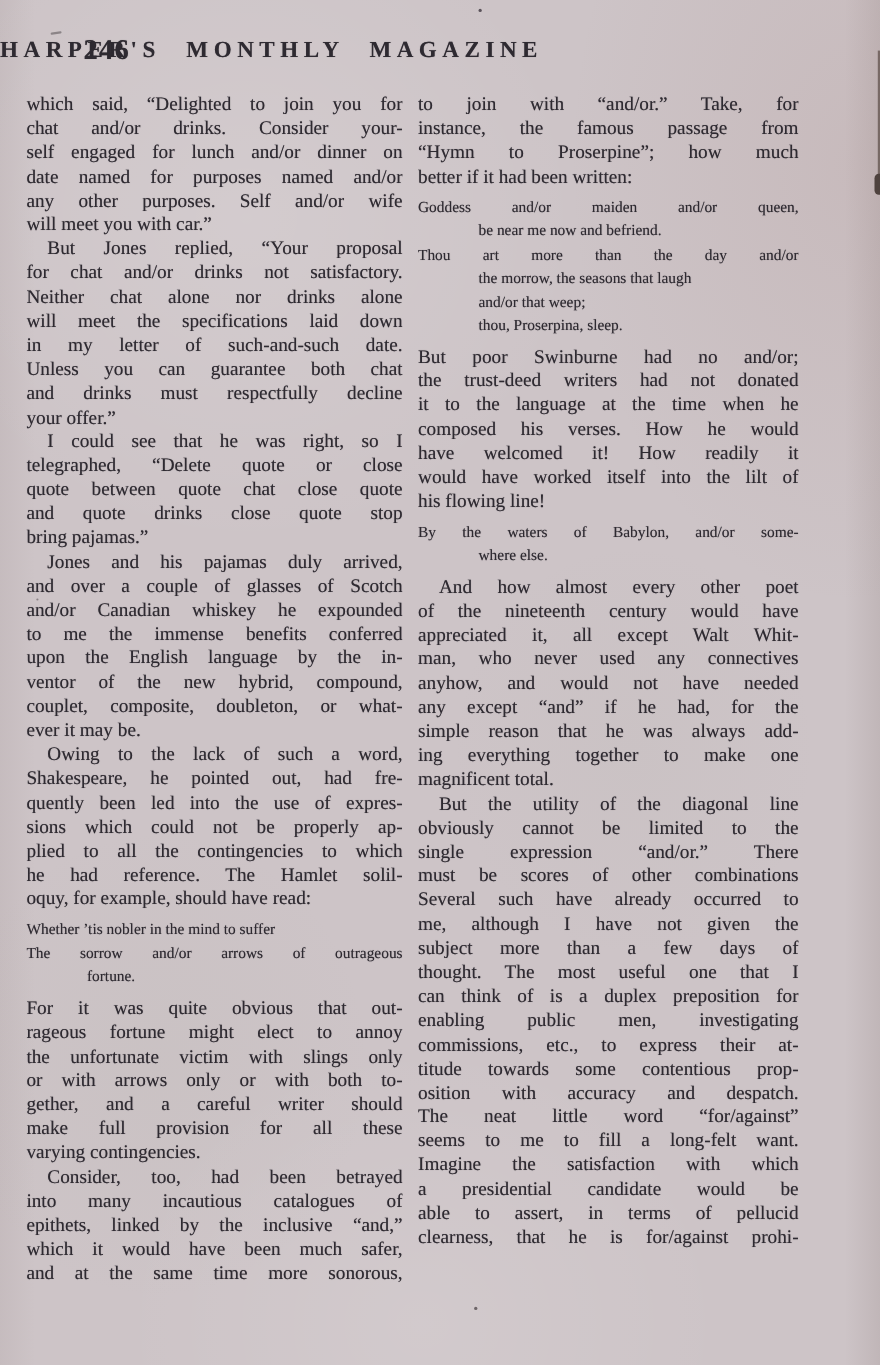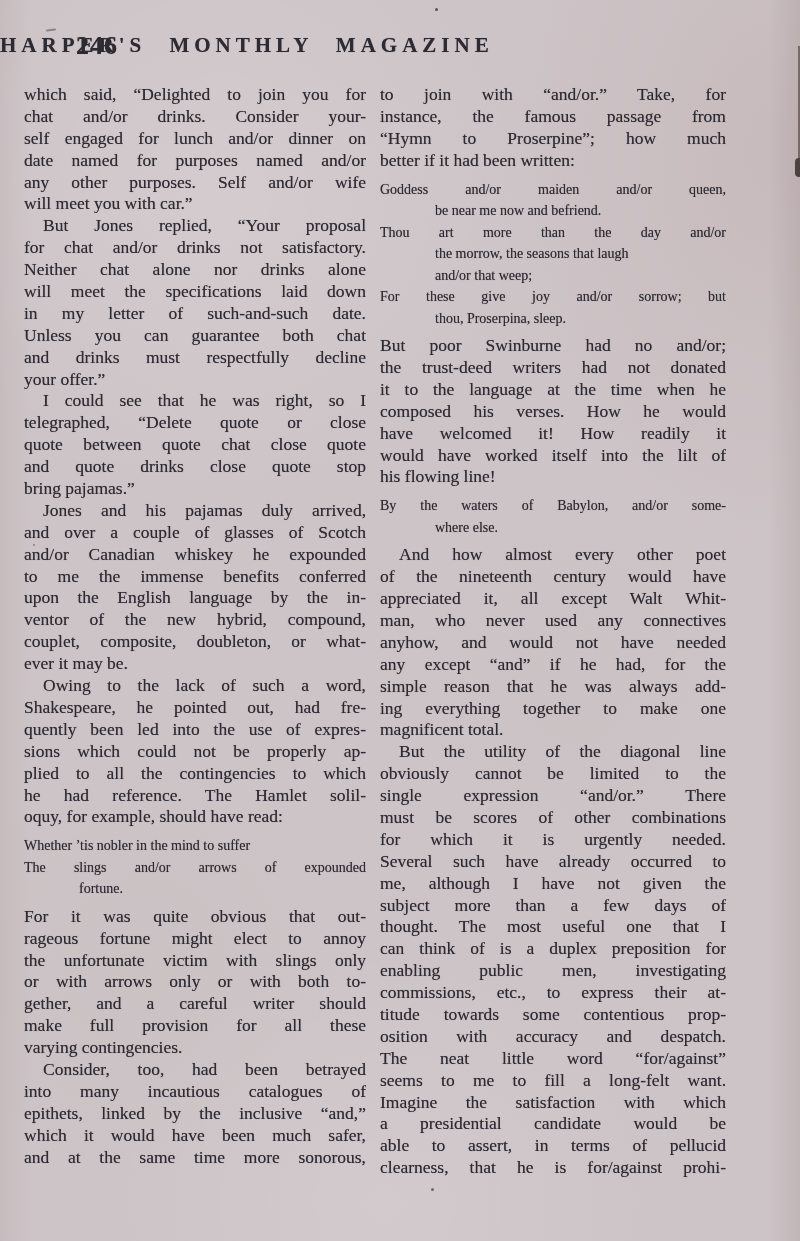--- a/index.html
+++ b/index.html
@@ -109,21 +109,21 @@
           <div class="line ind1 just">Owing to the lack of such a word,</div>
           <div class="line just">Shakespeare, he pointed out, had fre-</div>
           <div class="line just">quently been led into the use of expres-</div>
           <div class="line just">sions which could not be properly ap-</div>
           <div class="line just">plied to all the contingencies to which</div>
           <div class="line just">he had reference. The Hamlet solil-</div>
           <div class="line">oquy, for example, should have read:</div>
         </div>
         <div class="block quote">
           <div class="line">Whether ’tis nobler in the mind to suffer</div>
-          <div class="line just">The slings and/or arrows of expounded</div>
+          <div class="line just">The sorrow and/or arrows of outrageous</div>
           <div class="line ind2">fortune.</div>
         </div>
         <div class="block paragraph">
           <div class="line just">For it was quite obvious that out-</div>
           <div class="line just">rageous fortune might elect to annoy</div>
           <div class="line just">the unfortunate victim with slings only</div>
           <div class="line just">or with arrows only or with both to-</div>
           <div class="line just">gether, and a careful writer should</div>
           <div class="line just">make full provision for all these</div>
           <div class="line">varying contingencies.</div>
@@ -142,21 +142,20 @@
           <div class="line just">instance, the famous passage from</div>
           <div class="line just">“Hymn to Proserpine”; how much</div>
           <div class="line">better if it had been written:</div>
         </div>
         <div class="block quote">
           <div class="line just">Goddess and/or maiden and/or queen,</div>
           <div class="line ind2">be near me now and befriend.</div>
           <div class="line just">Thou art more than the day and/or</div>
           <div class="line ind2">the morrow, the seasons that laugh</div>
           <div class="line ind2">and/or that weep;</div>
-          <div class="line just">For these give joy and/or sorrow; but</div>
           <div class="line ind2">thou, Proserpina, sleep.</div>
         </div>
         <div class="block paragraph">
           <div class="line just">But poor Swinburne had no and/or;</div>
           <div class="line just">the trust-deed writers had not donated</div>
           <div class="line just">it to the language at the time when he</div>
           <div class="line just">composed his verses. How he would</div>
           <div class="line just">have welcomed it! How readily it</div>
           <div class="line just">would have worked itself into the lilt of</div>
           <div class="line">his flowing line!</div>
@@ -174,21 +173,20 @@
           <div class="line just">any except “and” if he had, for the</div>
           <div class="line just">simple reason that he was always add-</div>
           <div class="line just">ing everything together to make one</div>
           <div class="line">magnificent total.</div>
         </div>
         <div class="block paragraph">
           <div class="line ind1 just">But the utility of the diagonal line</div>
           <div class="line just">obviously cannot be limited to the</div>
           <div class="line just">single expression “and/or.” There</div>
           <div class="line just">must be scores of other combinations</div>
-          <div class="line just">for which it is urgently needed.</div>
           <div class="line just">Several such have already occurred to</div>
           <div class="line just">me, although I have not given the</div>
           <div class="line just">subject more than a few days of</div>
           <div class="line just">thought. The most useful one that I</div>
           <div class="line just">can think of is a duplex preposition for</div>
           <div class="line just">enabling public men, investigating</div>
           <div class="line just">commissions, etc., to express their at-</div>
           <div class="line just">titude towards some contentious prop-</div>
           <div class="line just">osition with accuracy and despatch.</div>
           <div class="line just">The neat little word “for/against”</div>

